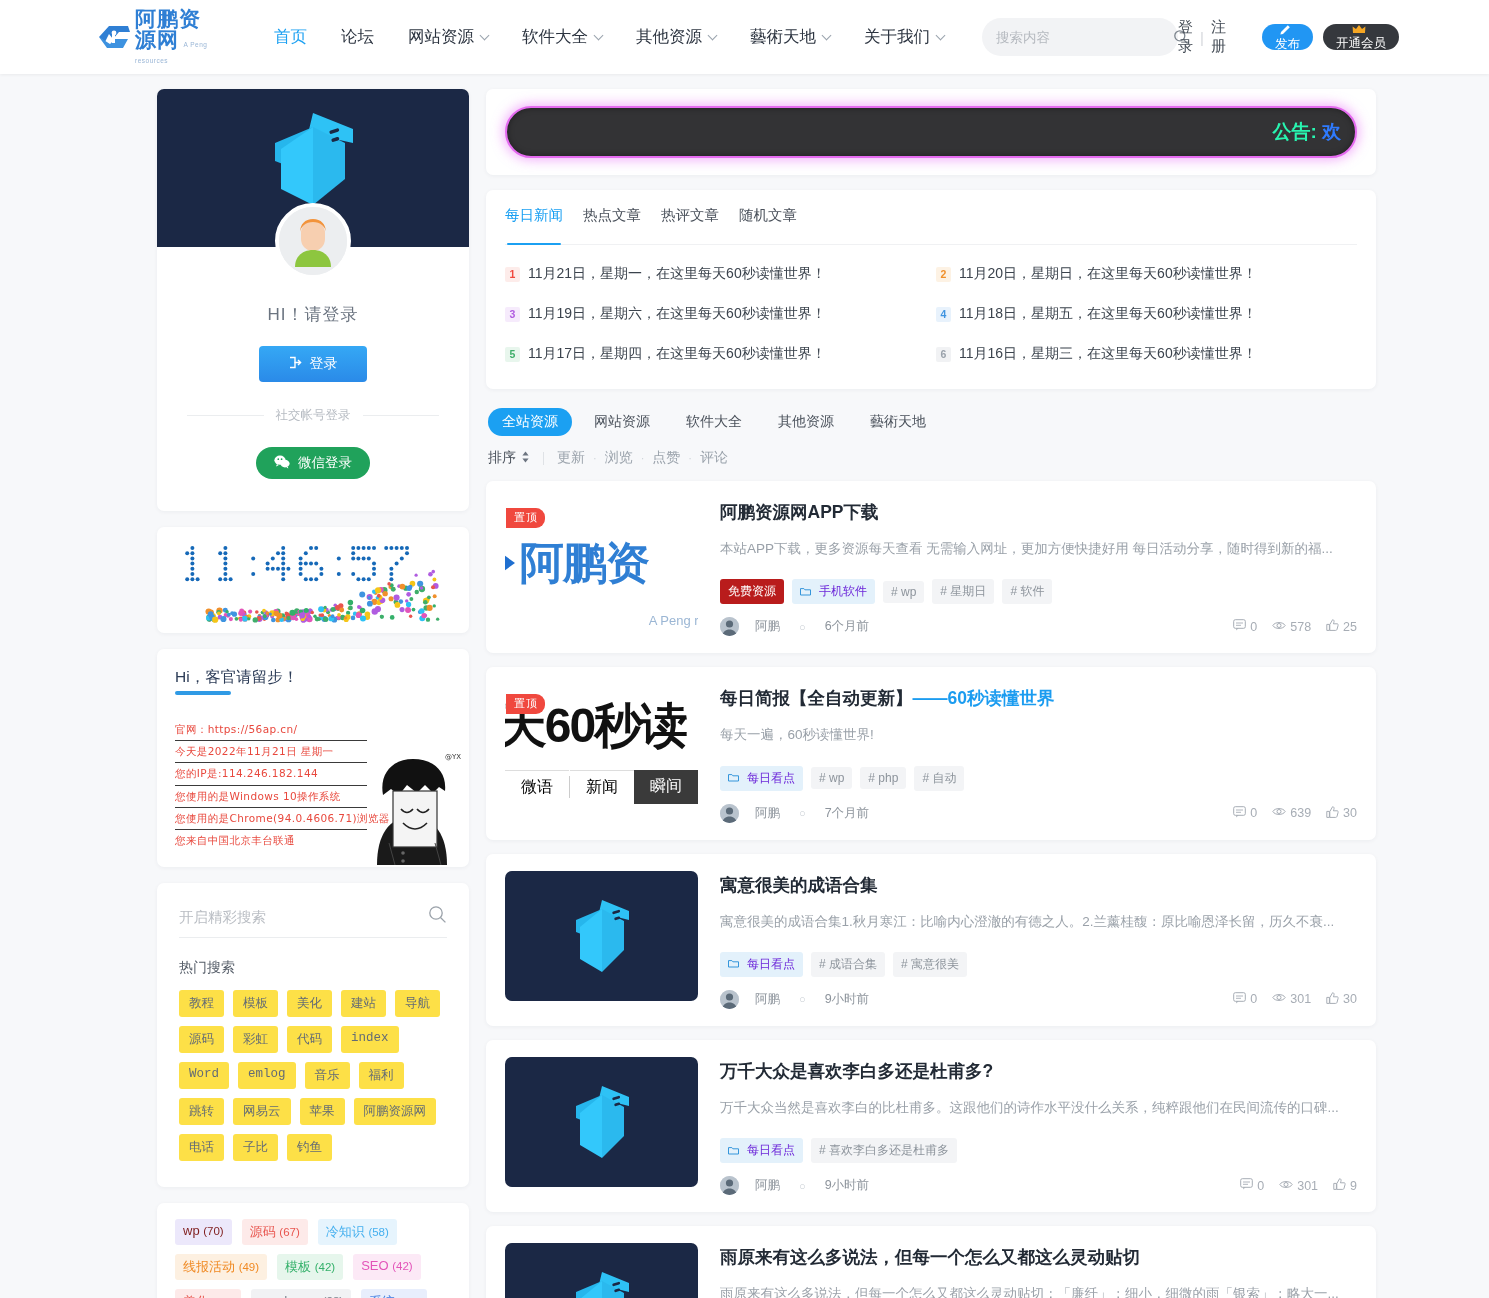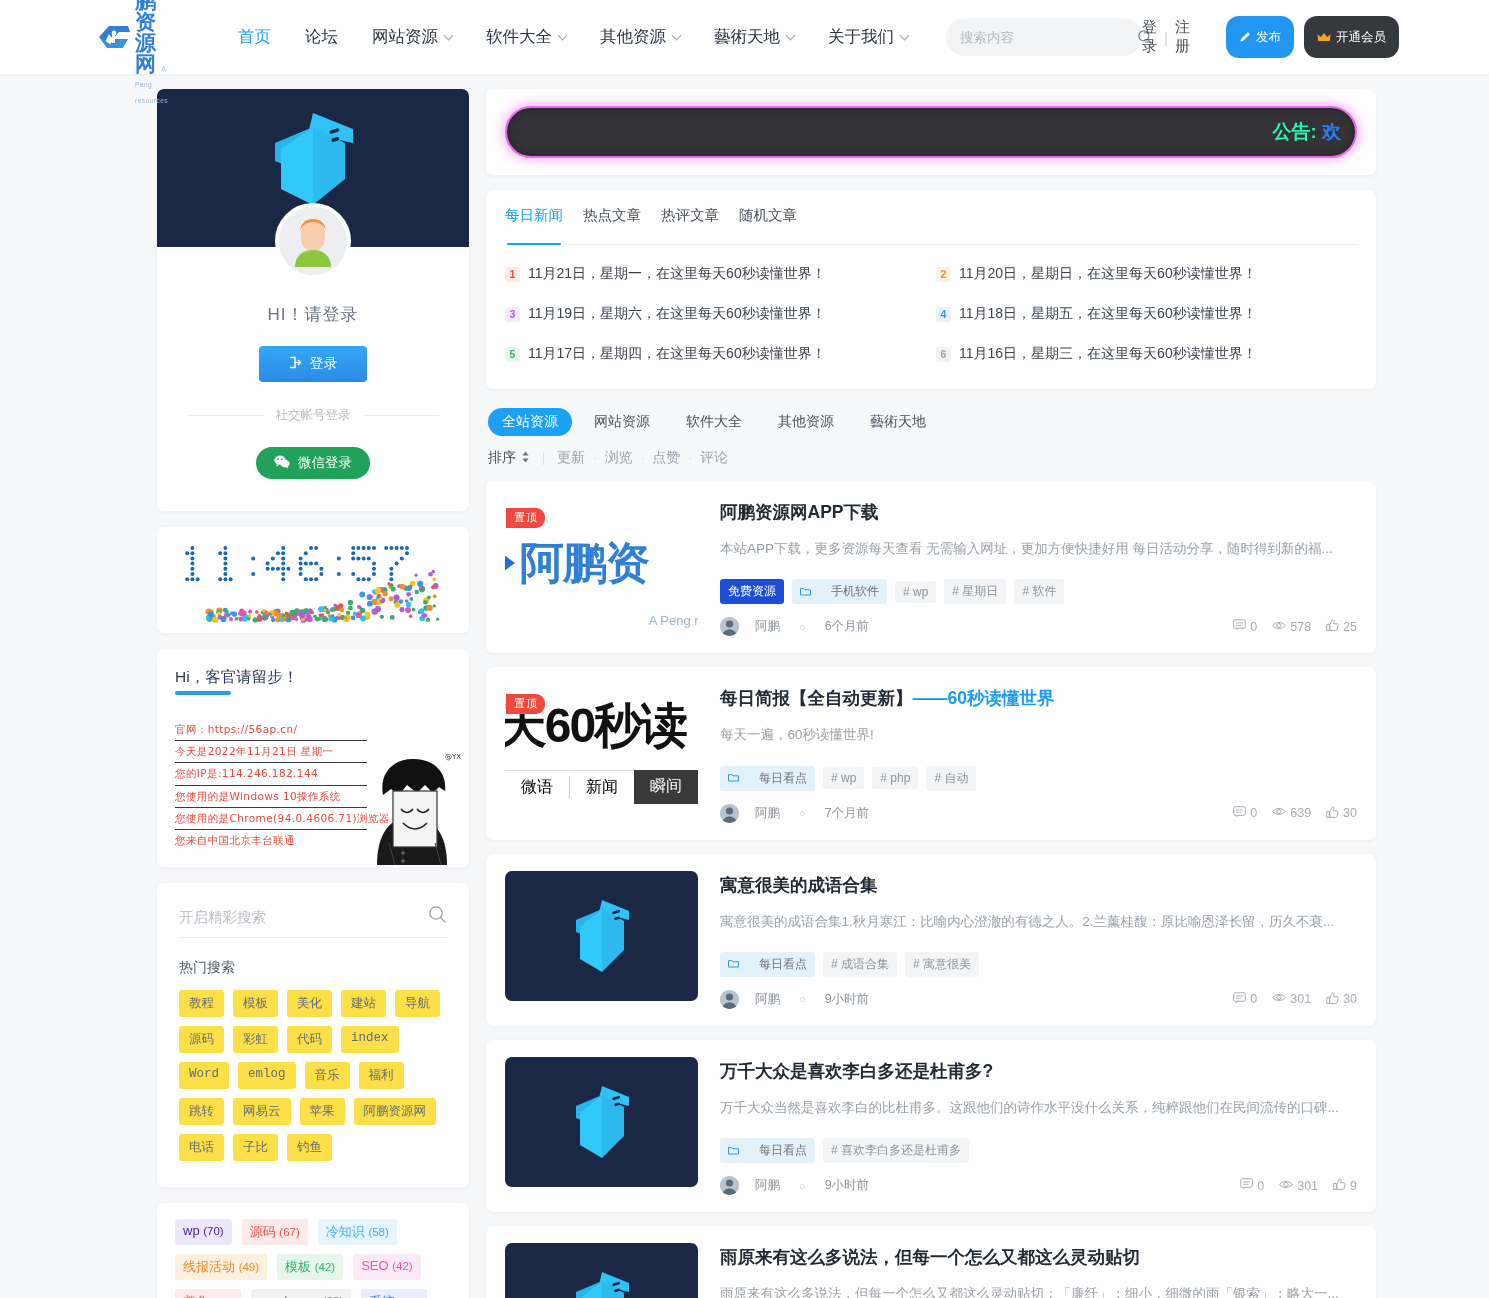--- a/index.html
+++ b/index.html
@@ -43,22 +43,22 @@
     font-size: 13.5px; color: #333; font-family: inherit;
   }
   .search-box input::placeholder { color: #b5b9bf; }
   .icon-search { width: 16px; height: 16px; flex: none; }
 
   .header-right { margin-left: auto; margin-right: 90px; display: flex; align-items: center; }
   .auth { font-size: 15px; color: #444c56; display: flex; align-items: center; }
   .auth .sep { color: #d5d8dc; margin: 0 7px; font-weight: 300; }
   .auth span { cursor: pointer; }
   .btn-pill {
-    height: 42px; border-radius: 13px; display: flex; align-items: center;
-    padding: 0 13px; font-size: 12.5px; color: #fff; cursor: pointer; white-space: nowrap;
+    height: 26px; border-radius: 13px; display: flex; align-items: center;
+    padding: 0 13px; font-size: 12.5px; color: #fff; cursor: pointer; white-space: nowrap; flex-direction: column;
   }
   .btn-publish { background: #2196f3; margin-left: 36px; }
   .btn-vip { background: #35383d; margin-left: 10px; }
   .btn-pill .gi { margin-right: 5px; display: flex; align-items: center; }
 
   
   .page { display: flex; padding: 15px 90px 0 157px; align-items: flex-start; gap: 17px; }
   .sidebar { width: 312px; flex: none; }
   .main { width: 890px; flex: none; }
   .card { background: #fff; border-radius: 7px; box-shadow: 0 1px 4px rgba(20,30,60,.05); }
@@ -193,22 +193,22 @@
   .thumb-inner { width:100%; height:100%; display:flex; align-items:center; justify-content:center; }
   .post-body { flex: 1; min-width: 0; padding-top: 4px; }
   .post-title { font-size: 17.5px; font-weight: 700; color: #222a35; line-height: 1.2; cursor: pointer; }
   .post-title .hl { color: #1b9cf0; }
   .post-desc {
     margin-top: 16px; font-size: 13.5px; color: #9aa1a9; line-height: 1.5;
     white-space: nowrap; overflow: hidden; text-overflow: ellipsis;
   }
   .post-tags { display: flex; align-items: center; gap: 8px; margin-top: 20px; flex-wrap: wrap; }
   .pt { font-size: 12px; border-radius: 3px; padding: 4px 8px; white-space: nowrap; cursor: pointer; }
-  .pt-free { background: #1d4ed8; color: #fff; }
-  .pt-cat { background: #e3f1fb; color: #737373; display: flex; align-items: center; gap: 20px; }
+  .pt-free { background: #b91c1c; color: #fff; }
+  .pt-cat { background: #e3f1fb; color: #6d28d9; display: flex; align-items: center; gap: 8px; }
   .pt-plain { background: #f3f4f6; color: #8d949c; }
   .post-foot { display: flex; align-items: center; margin-top: 13px; }
   .author { display: flex; align-items: center; gap: 16px; font-size: 12.5px; color: #8d949c; }
   .author-av { width: 19px; height: 19px; border-radius: 50%; overflow: hidden; flex: none; background:#cfd6de; }
   .time-dot { color: #c7cdd3; margin: 0 3px; font-size: 11px; }
   .stats { margin-left: auto; display: flex; align-items: center; gap: 15px; font-size: 12.5px; color: #a7adb5; }
   .stat { display: flex; align-items: center; gap: 4px; }
 </style>
 </head>
 <body>
@@ -724,21 +724,21 @@
           <div class="tag-chip">苹果</div>
           <div class="tag-chip">阿鹏资源网</div>
           <div class="tag-chip">电话</div>
           <div class="tag-chip">子比</div>
           <div class="tag-chip">钓鱼</div>
         </div>
     </div>
 
     <div class="card cloud-card">
       <div class="cloud" id="cloud">
-          <div class="cloud-tag" style="color: #4c1d95; background: rgb(236, 232, 251);"><span>wp </span><em>(70)</em></div>
+          <div class="cloud-tag" style="color: #7f1d1d; background: rgb(236, 232, 251);"><span>wp </span><em>(70)</em></div>
           <div class="cloud-tag" style="color: rgb(232, 85, 78); background: rgb(253, 234, 233);"><span>源码 </span><em>(67)</em></div>
           <div class="cloud-tag" style="color: rgb(70, 176, 239); background: rgb(230, 244, 253);"><span>冷知识 </span><em>(58)</em></div>
           <div class="cloud-tag" style="color: rgb(240, 138, 36); background: rgb(253, 240, 225);"><span>线报活动 </span><em>(49)</em></div>
           <div class="cloud-tag" style="color: rgb(52, 176, 106); background: rgb(230, 246, 236);"><span>模板 </span><em>(42)</em></div>
           <div class="cloud-tag" style="color: rgb(227, 85, 185); background: rgb(252, 233, 246);"><span>SEO </span><em>(42)</em></div>
           <div class="cloud-tag" style="color: rgb(232, 85, 78); background: rgb(253, 234, 233);"><span>美化 </span><em>(40)</em></div>
           <div class="cloud-tag" style="color: rgb(122, 130, 140); background: rgb(241, 242, 244);"><span>wordpress </span><em>(28)</em></div>
           <div class="cloud-tag" style="color: rgb(63, 123, 224); background: rgb(232, 238, 252);"><span>系统 </span><em>(31)</em></div>
         </div>
     </div>

